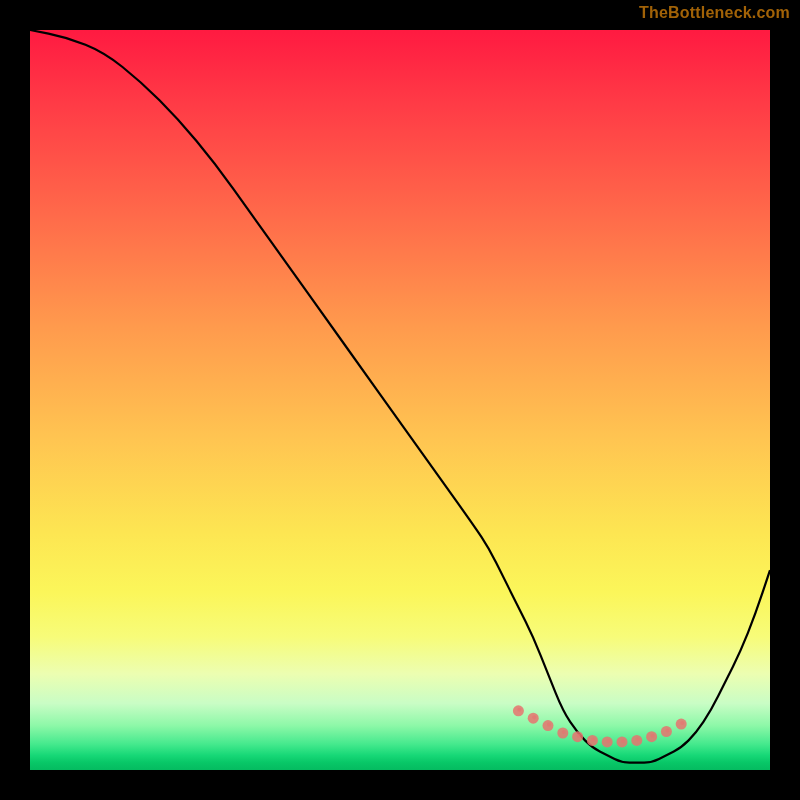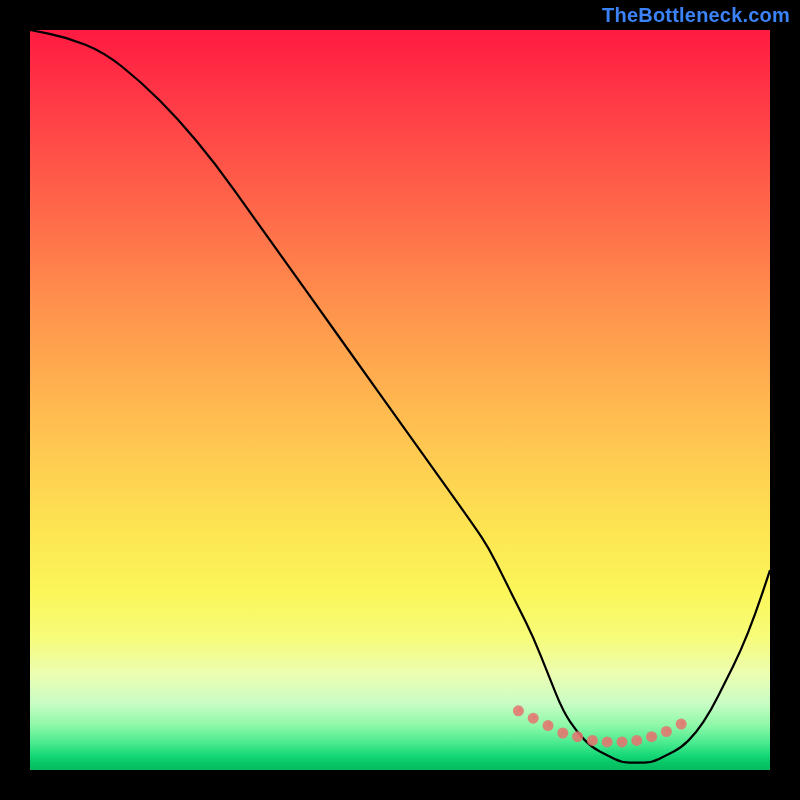--- a/index.html
+++ b/index.html
@@ -17,22 +17,22 @@
     width: 800px;
     height: 800px;
     background: #000;
   }
   .watermark {
     position: absolute;
     top: 4px;
     right: 10px;
     font-family: Arial, Helvetica, sans-serif;
     font-weight: bold;
-    font-size: 20px;
-    color: #3b82f6;
+    font-size: 16px;
+    color: #a16207;
     letter-spacing: 0.2px;
   }
   .plot {
     position: absolute;
     left: 30px;
     top: 30px;
     width: 740px;
     height: 740px;
     background: linear-gradient(
       to bottom,

